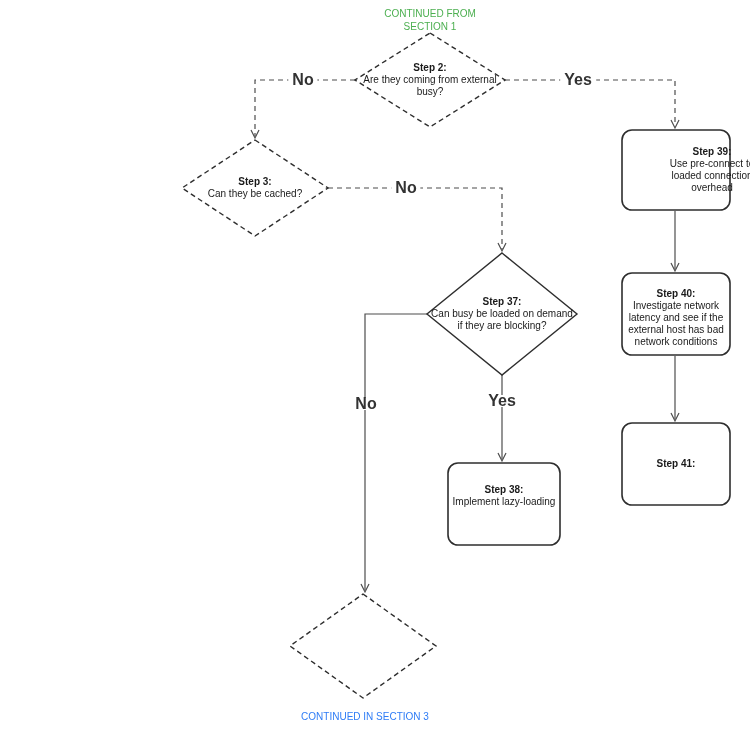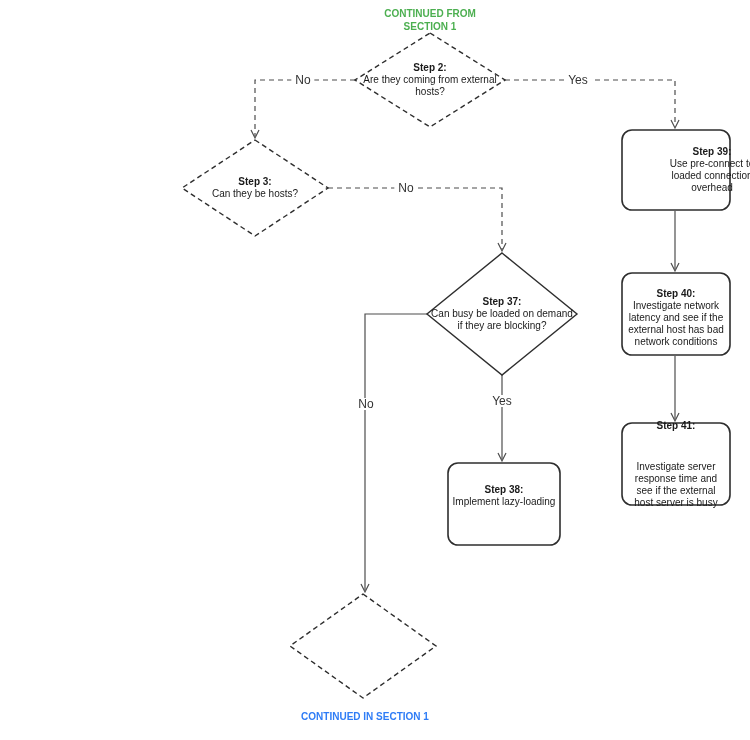--- a/index.html
+++ b/index.html
@@ -37,30 +37,31 @@
     display: block;
   }
   .node-body {
     display: block;
   }
   .edge-label {
     position: absolute;
     transform: translate(-50%, -50%);
     background: #ffffff;
     padding: 0 4px;
-    font-size: 12px;
+    font-size: 16px;
     line-height: 12px;
     color: #333333;
     white-space: nowrap;
+    font-weight: bold;
   }
   .section-label {
     position: absolute;
     font-size: 10px;
     line-height: 13px;
-    font-weight: bold;
+    font-weight: normal;
     text-align: center;
   }
   .section-from {
     left: 375px;
     top: 7px;
     width: 110px;
     color: #4caf50;
   }
   .section-in {
     left: 365px;
@@ -103,30 +104,30 @@
     <polygon points="502,253 577,314 502,375 427,314" fill="#ffffff" stroke="#2e2e2e" stroke-width="1.4"></polygon>
     <polygon points="363,594 436,646 363,698 290,646" fill="#ffffff" stroke="#2e2e2e" stroke-width="1.4" stroke-dasharray="5 3.5"></polygon>
 
     <rect x="448" y="463" width="112" height="82" rx="10" fill="#ffffff" stroke="#2e2e2e" stroke-width="1.6"></rect>
     <rect x="622" y="130" width="108" height="80" rx="10" fill="#ffffff" stroke="#2e2e2e" stroke-width="1.6"></rect>
     <rect x="622" y="273" width="108" height="82" rx="10" fill="#ffffff" stroke="#2e2e2e" stroke-width="1.6"></rect>
     <rect x="622" y="423" width="108" height="82" rx="10" fill="#ffffff" stroke="#2e2e2e" stroke-width="1.6"></rect>
   </svg>
 
   <div class="section-label section-from">CONTINUED FROM SECTION 1</div>
-  <div class="section-label section-in">CONTINUED IN SECTION 1</div>
+  <div class="section-label section-in">CONTINUED IN SECTION 3</div>
 
   <div class="node-text" style="left:358px; top:35px; width:144px; height:90px;">
     <span class="node-title">Step 2:</span>
-    <span class="node-body" style="width:136px;">Are they coming from external hosts?</span>
+    <span class="node-body" style="width:136px;">Are they coming from external busy?</span>
   </div>
 
   <div class="node-text" style="left:184px; top:142px; width:142px; height:92px;">
     <span class="node-title">Step 3:</span>
-    <span class="node-body" style="width:130px;">Can they be hosts?</span>
+    <span class="node-body" style="width:130px;">Can they be cached?</span>
   </div>
 
   <div class="node-text" style="left:427px; top:255px; width:150px; height:118px;">
     <span class="node-title">Step 37:</span>
     <span class="node-body" style="width:142px;">Can busy be loaded on demand if they are blocking?</span>
   </div>
 
   <div class="node-text" style="left:448px; top:463px; width:112px; height:65px;">
     <span class="node-title">Step 38:</span>
     <span class="node-body" style="width:106px;">Implement lazy-loading</span>
@@ -137,21 +138,20 @@
     <span class="node-body" style="width:96px;">Use pre-connect to loaded connection overhead</span>
   </div>
 
   <div class="node-text" style="left:622px; top:273px; width:108px; height:89px;">
     <span class="node-title">Step 40:</span>
     <span class="node-body" style="width:100px;">Investigate network latency and see if the external host has bad network conditions</span>
   </div>
 
   <div class="node-text" style="left:622px; top:423px; width:108px; height:82px;gap:29px;">
     <span class="node-title">Step 41:</span>
-    <span class="node-body" style="width:100px;">Investigate server response time and see if the external host server is busy</span>
   </div>
 
 
   <div class="edge-label" style="left:303px; top:80px;">No</div>
   <div class="edge-label" style="left:578px; top:80px;">Yes</div>
   <div class="edge-label" style="left:406px; top:188px;">No</div>
   <div class="edge-label" style="left:502px; top:401px;">Yes</div>
   <div class="edge-label" style="left:366px; top:404px;">No</div>
 
 </div>

